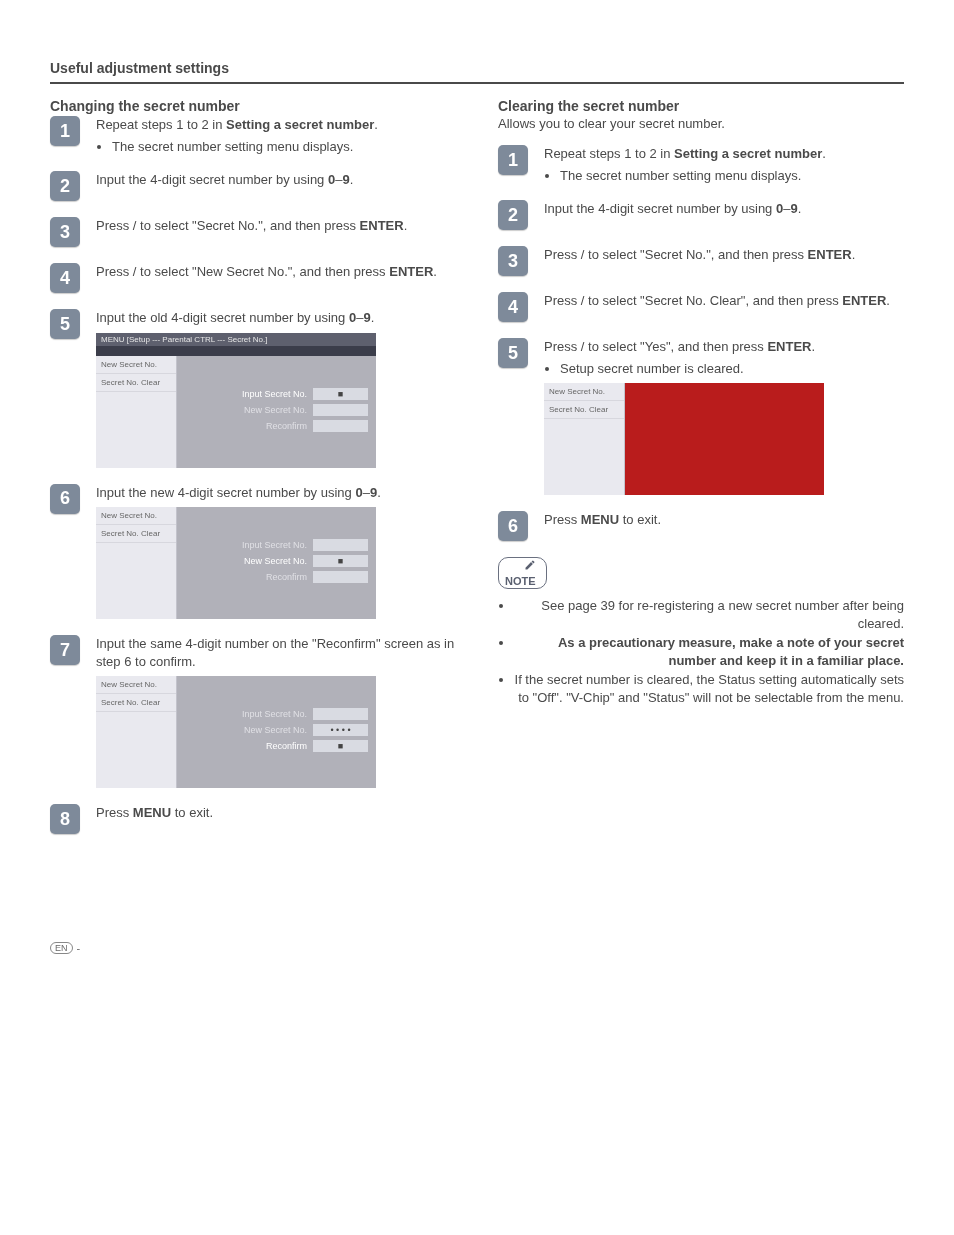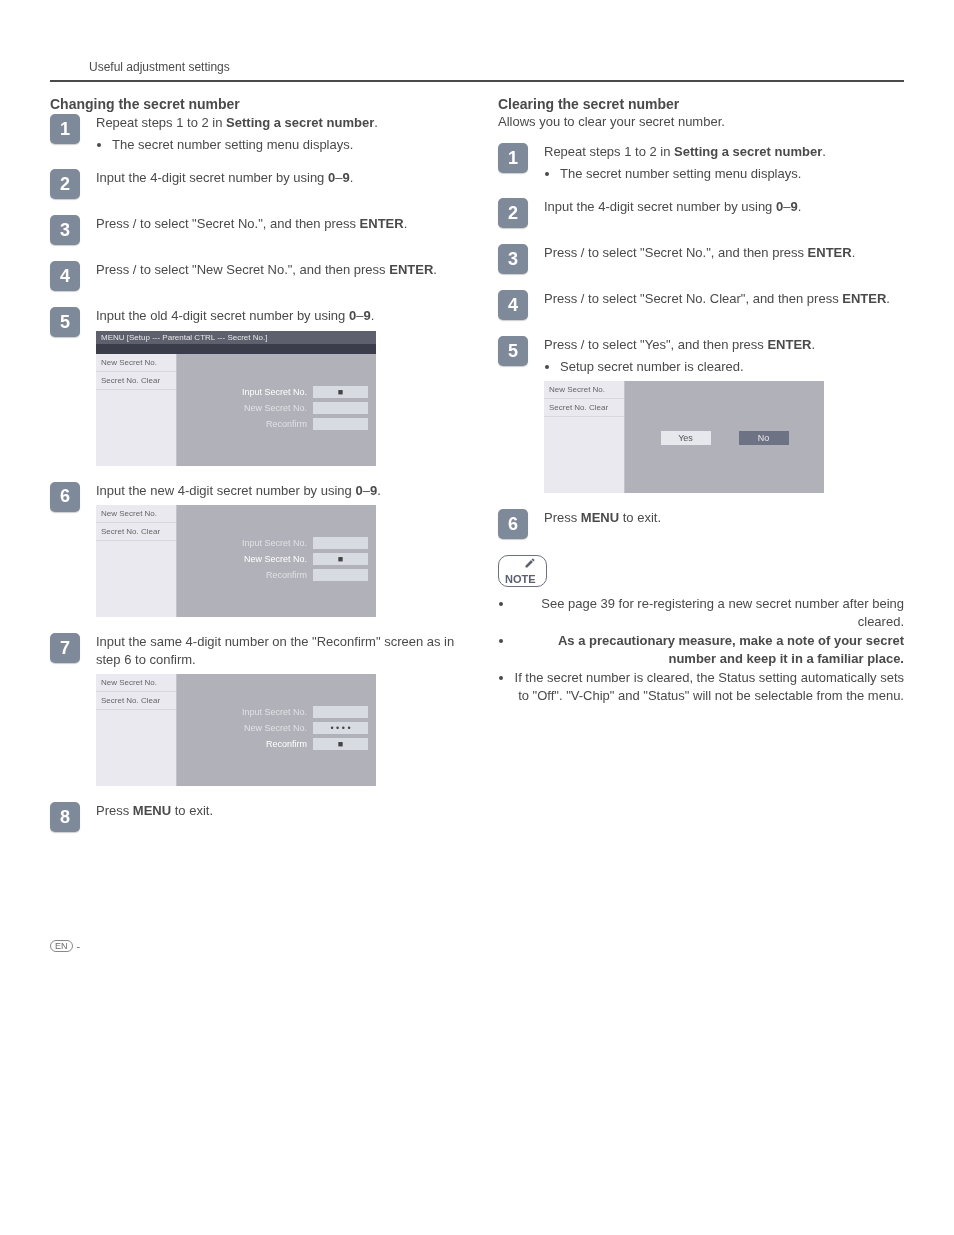--- a/index.html
+++ b/index.html
@@ -4,24 +4,23 @@
 <style>
   body {
     font-family: Arial, Helvetica, sans-serif;
     font-size: 13px;
     color: #4a4a4a;
     margin: 0;
     padding: 60px 50px 40px 50px;
     width: 854px;
   }
   .page-title {
-    font-weight: normal;
-    font-size: 12px;
+    font-weight: bold;
+    font-size: 14px;
     margin-bottom: 6px;
-    margin-left: 39px;
   }
   .title-rule {
     border: none;
     border-top: 2.5px solid #4a4a4a;
     margin: 0 0 14px 0;
   }
   .columns {
     display: flex;
     gap: 42px;
   }
@@ -396,26 +395,20 @@
         </p>
         <ul>
             <li>Setup secret number is cleared.</li>
           </ul>
         <div class="osd">
           <div class="osd-body">
             <div class="osd-left">
               <div>New Secret No.</div>
               <div>Secret No. Clear</div>
             </div>
-            <div class="osd-right">
-              <div class="osd-yesno">
-                <span class="osd-btn light">Yes</span>
-                <span class="osd-btn dark">No</span>
-              </div>
-            </div>
           </div>
         </div>
       </div>
     </div>
 
     <div class="step">
       <div class="step-num">6</div>
       <div class="step-body">
         <p>
           <span>Press </span><b>MENU</b><span> to exit.</span>

